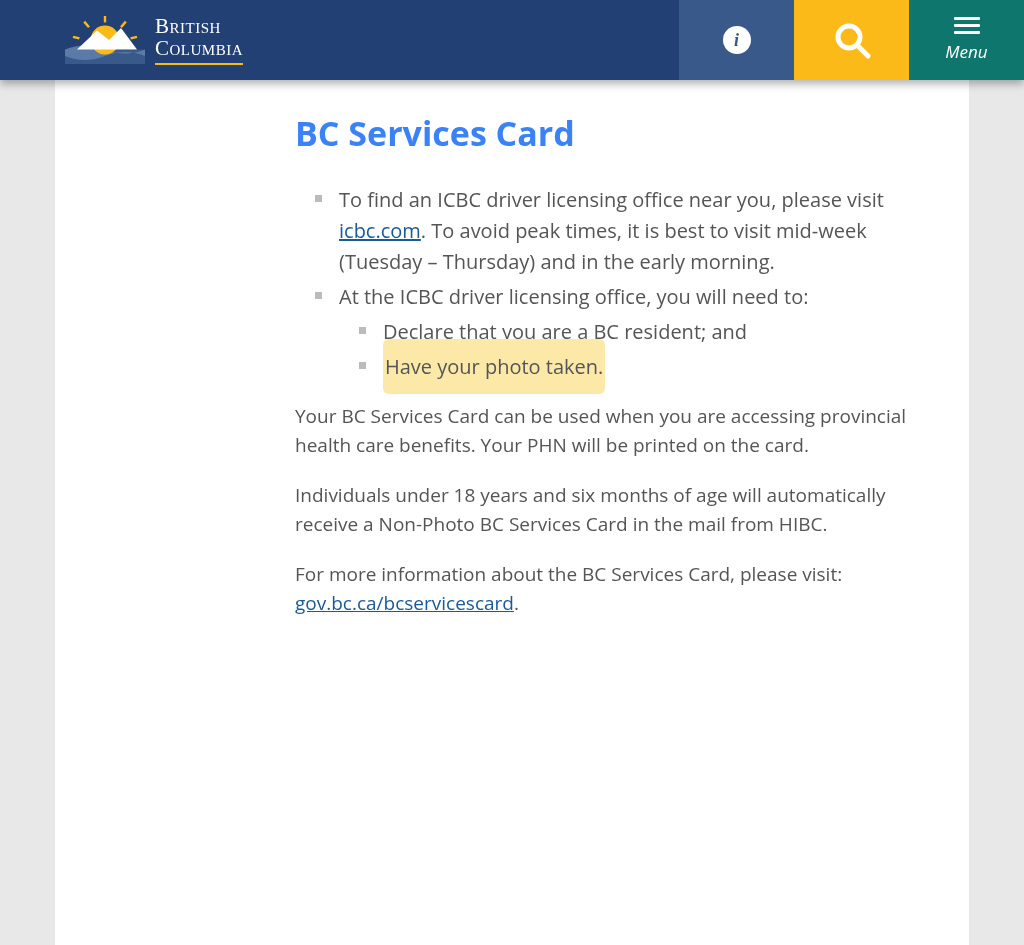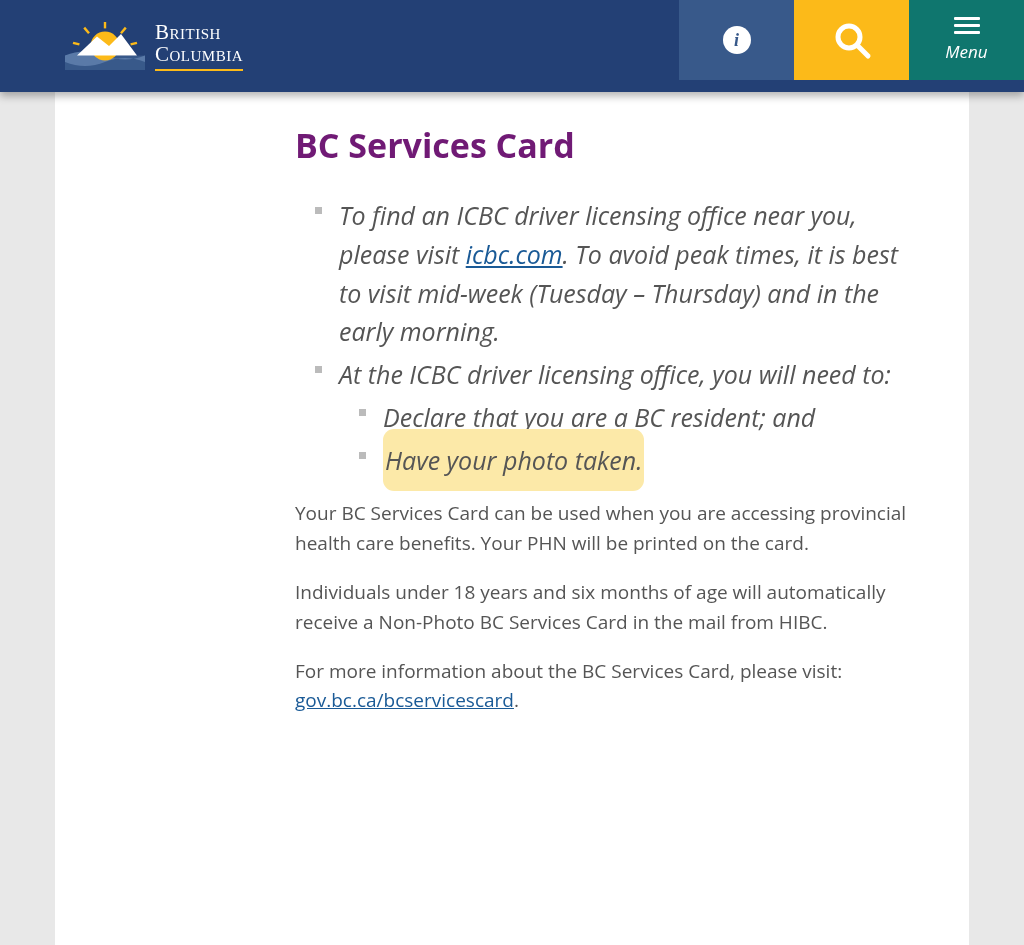--- a/index.html
+++ b/index.html
@@ -5,21 +5,21 @@
   * { box-sizing: border-box; margin: 0; padding: 0; }
   body {
     font-family: "Segoe UI", "Open Sans", Arial, sans-serif;
     background: #e8e8e8;
     color: #313132;
     width: 1024px;
     overflow: hidden;
   }
   .header {
     display: flex;
-    height: 92px;
+    height: 80px;
     background: #234075;
     box-shadow: 0 4px 8px rgba(0,0,0,0.3);
     position: relative;
     z-index: 10;
   }
   .logo-area {
     flex: 1;
     display: flex;
     align-items: center;
     padding-left: 65px;
@@ -71,53 +71,52 @@
     margin: 0 55px;
     padding: 30px 0 40px 0;
     min-height: 880px;
   }
   .content {
     margin: 0 45px 0 240px;
   }
   h1 {
     font-size: 34px;
     font-weight: 700;
-    color: #701a75;
+    color: #3b82f6;
     margin-bottom: 28px;
   }
   p {
     font-size: 19px;
     line-height: 1.55;
     color: #555;
     margin-bottom: 20px;
   }
   a { color: #1a5a96; text-decoration: underline; }
   ul { list-style: none; margin: 0 0 20px 20px; }
   ul li {
     position: relative;
     padding-left: 24px;
-    font-size: 25px;
+    font-size: 20px;
     line-height: 1.55;
     color: #555;
     margin-bottom: 4px;
-    font-style: italic;
   }
   ul li::before {
     content: "";
     position: absolute;
     left: 0;
     top: 11px;
     width: 7px;
     height: 7px;
     background: #bbb;
   }
   ul ul { margin-top: 4px; margin-bottom: 4px; }
   .highlight {
     background: #fce9a8;
-    border-radius: 11px;
+    border-radius: 6px;
     padding: 14px 2px;
     box-decoration-break: clone;
     -webkit-box-decoration-break: clone;
   }
 </style>
 </head>
 <body>
 
 <div class="header">
   <div class="logo-area">

